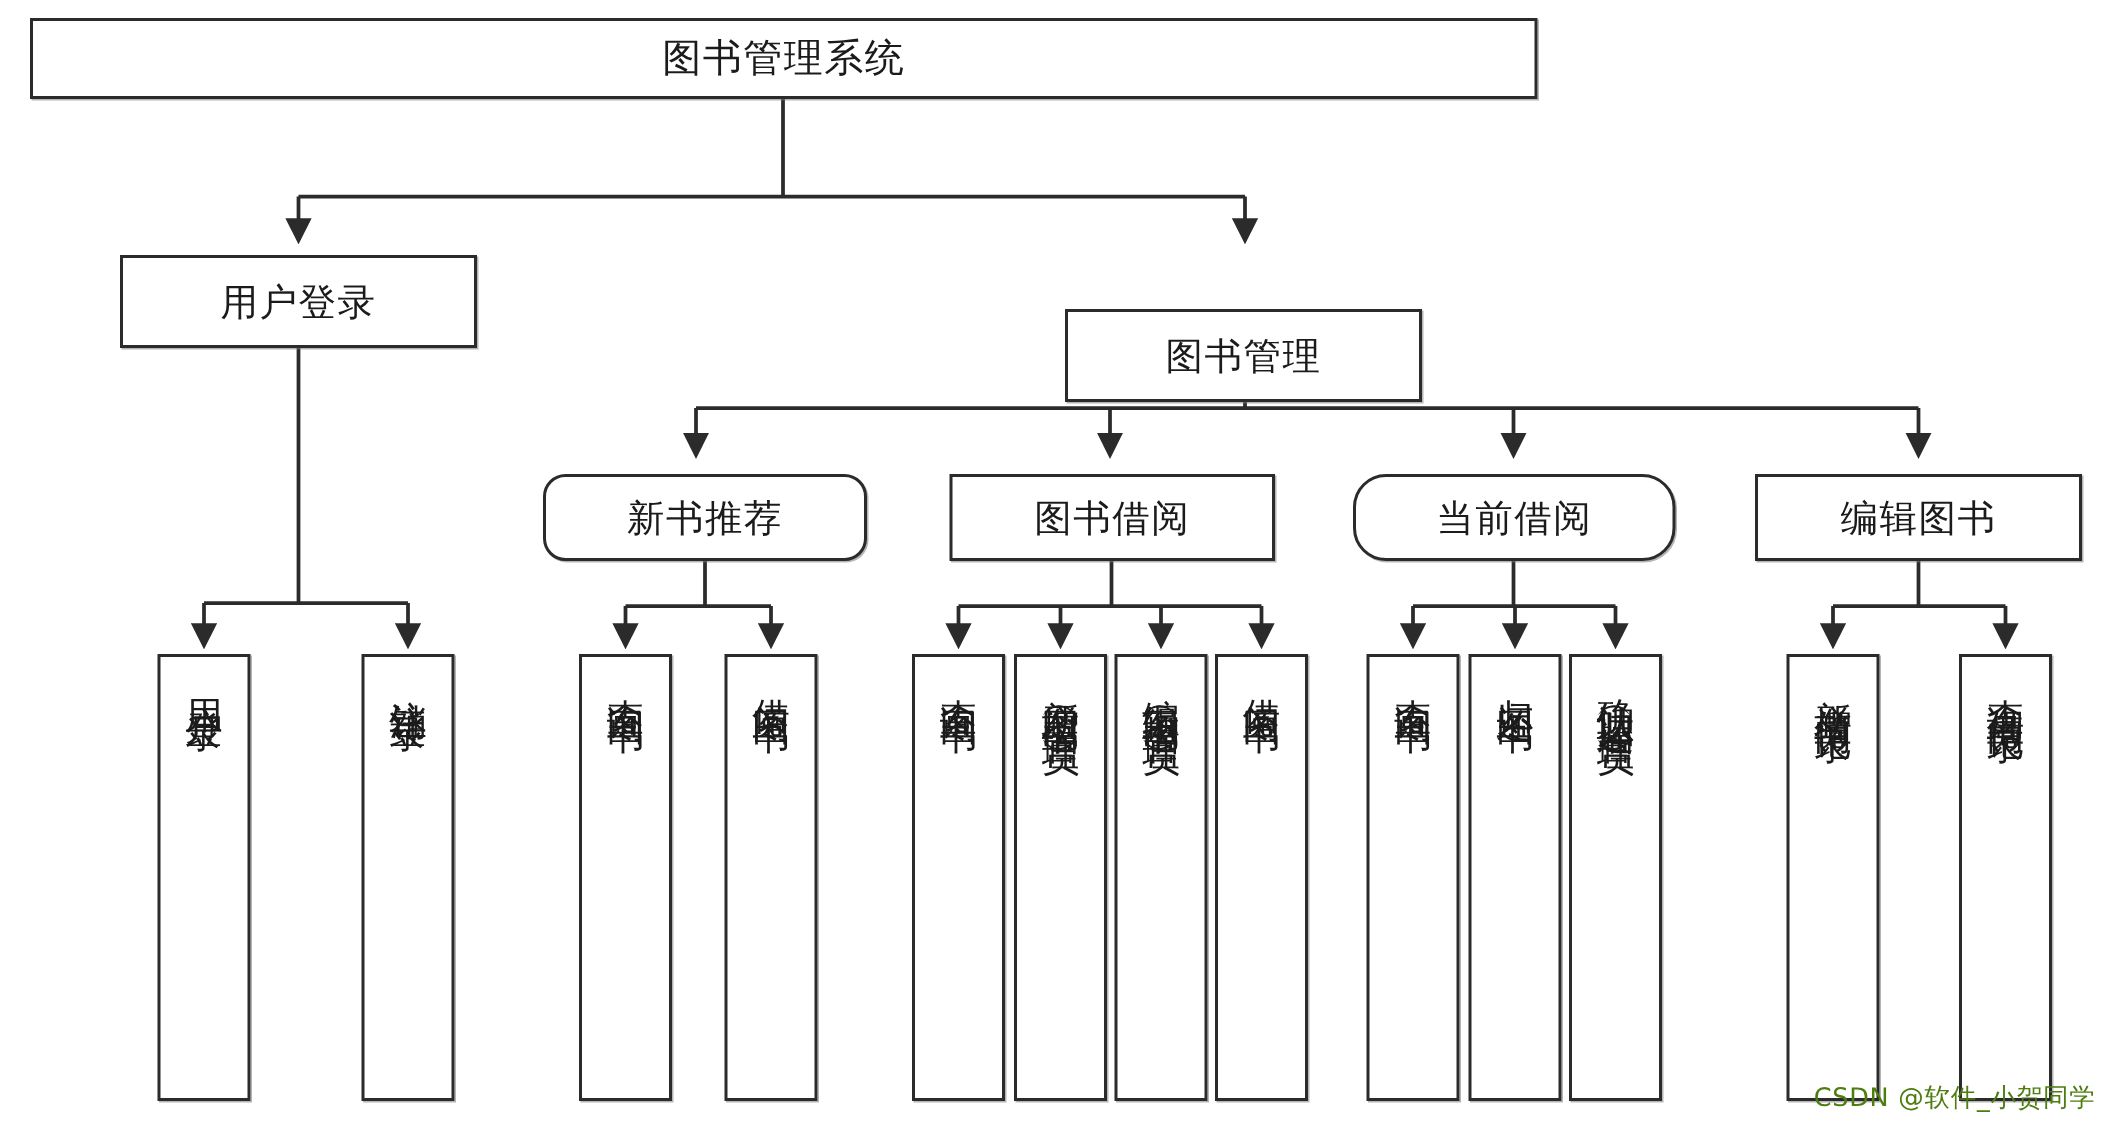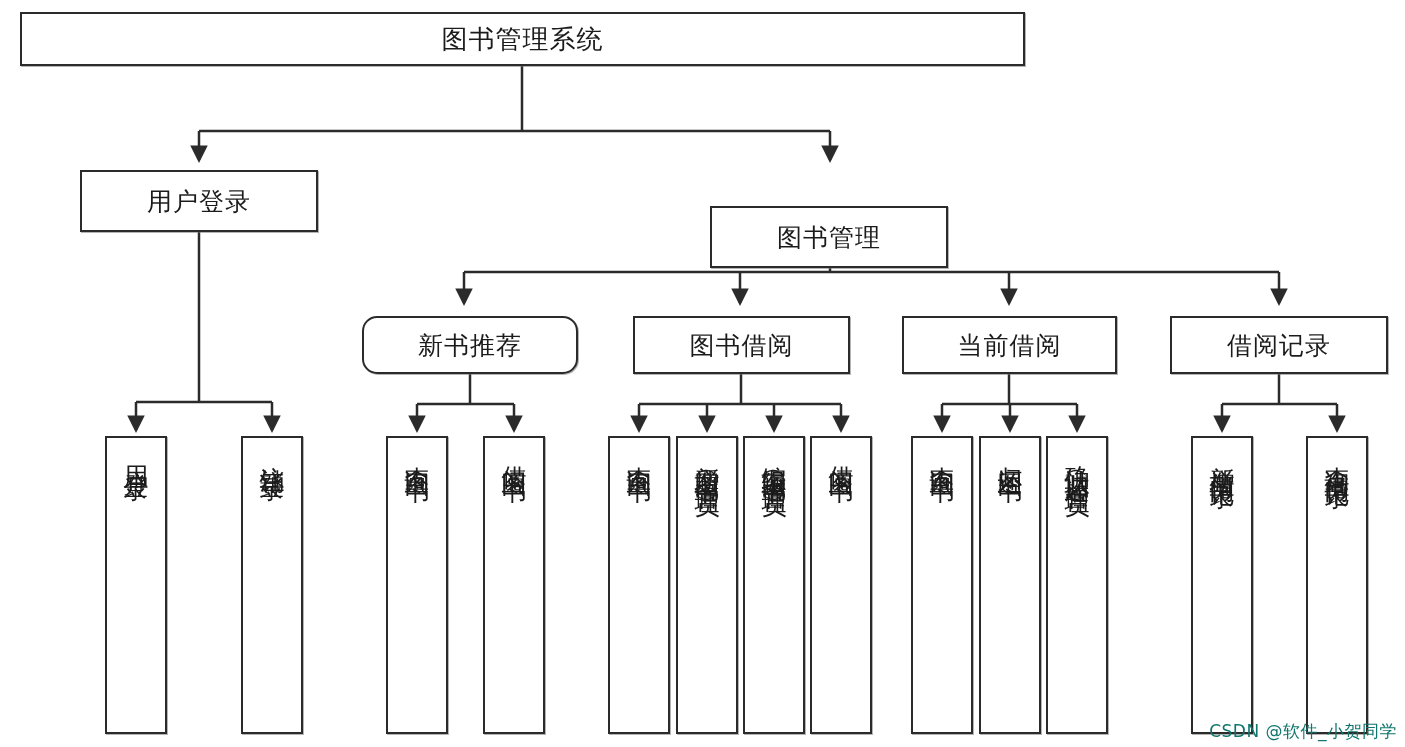--- a/index.html
+++ b/index.html
@@ -63,21 +63,21 @@
     font-size: 25px;
     letter-spacing: 4px;
     line-height: 1;
     white-space: nowrap;
   }
   #watermark {
     position: absolute;
     right: 8px;
     bottom: 4px;
     font-size: 17px;
-    color: #0f766e;
+    color: #4d7c0f;
     letter-spacing: 0.5px;
     white-space: nowrap;
   }
 </style>
 </head>
 <body>
 
 <div id="diagram-root">
 
   <svg id="edge-layer" viewBox="0 0 1405 747" width="1405" height="747" xmlns="http://www.w3.org/2000/svg">
@@ -140,25 +140,25 @@
   <div class="node horizontal" style="left:710px; top:170px; width:238px; height:62px;margin-top:36px;">
     <span class="node-label">图书管理</span>
   </div>
 
   <div class="node horizontal" style="left:362px; top:316px; width:216px; height:58px;border-radius:15px;">
     <span class="node-label">新书推荐</span>
   </div>
   <div class="node horizontal" style="left:633px; top:316px; width:217px; height:58px;">
     <span class="node-label">图书借阅</span>
   </div>
-  <div class="node horizontal" style="left:902px; top:316px; width:215px; height:58px;">
+  <div class="node horizontal" style="left:902px; top:316px; width:215px; height:58px;border-radius:22px;">
     <span class="node-label">当前借阅</span>
   </div>
   <div class="node horizontal" style="left:1170px; top:316px; width:218px; height:58px;">
-    <span class="node-label">借阅记录</span>
+    <span class="node-label">编辑图书</span>
   </div>
 
   <div class="node vertical" style="left:105px; top:436px; width:62px; height:298px;">
     <span class="node-label">用户登录</span>
   </div>
   <div class="node vertical" style="left:241px; top:436px; width:62px; height:298px;">
     <span class="node-label">注销登录</span>
   </div>
 
   <div class="node vertical" style="left:386px; top:436px; width:62px; height:298px;">

